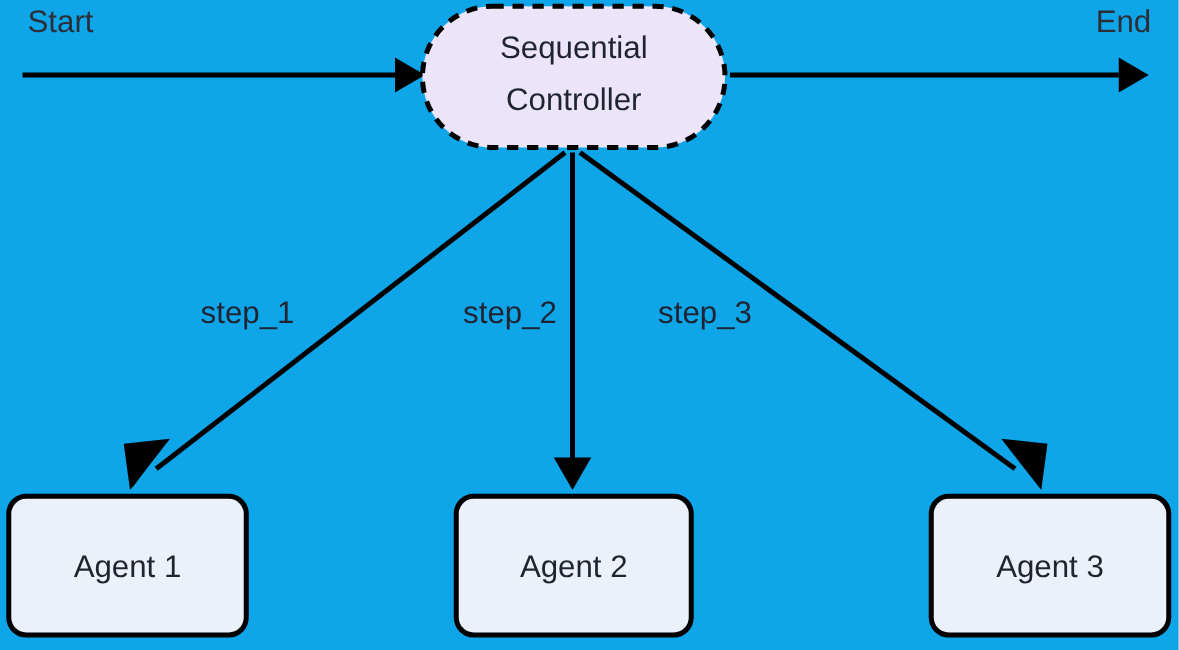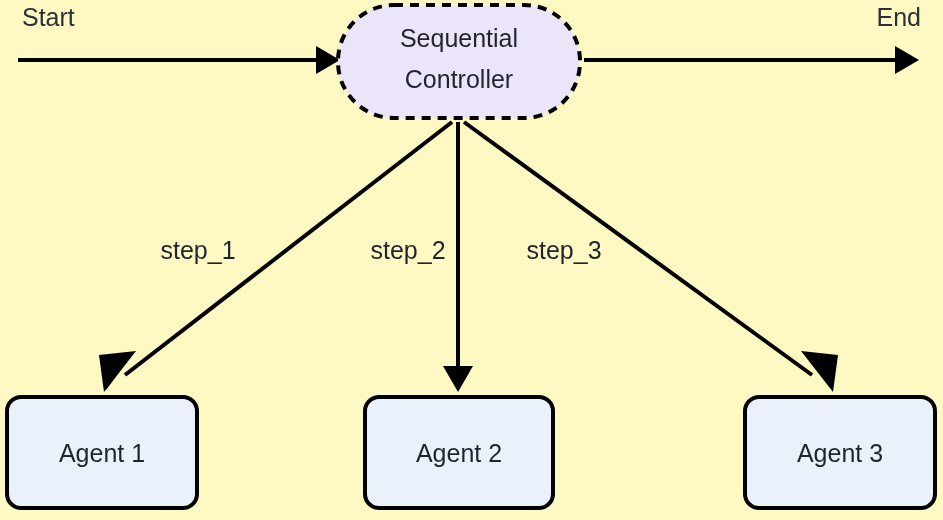--- a/index.html
+++ b/index.html
@@ -7,21 +7,21 @@
     padding: 0;
     background: #ffffff;
   }
   body {
     font-family: "Liberation Sans", "DejaVu Sans", sans-serif;
   }
   #diagram-root {
     position: relative;
     width: 943px;
     height: 520px;
-    background: #fef9c3;
+    background: #0ea5e9;
     overflow: hidden;
   }
   #diagram-svg {
     position: absolute;
     left: 0;
     top: 0;
     width: 943px;
     height: 520px;
     display: block;
   }

